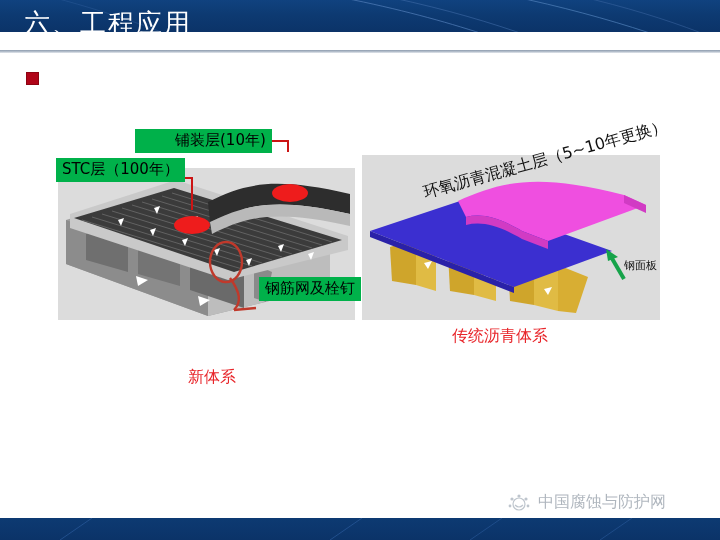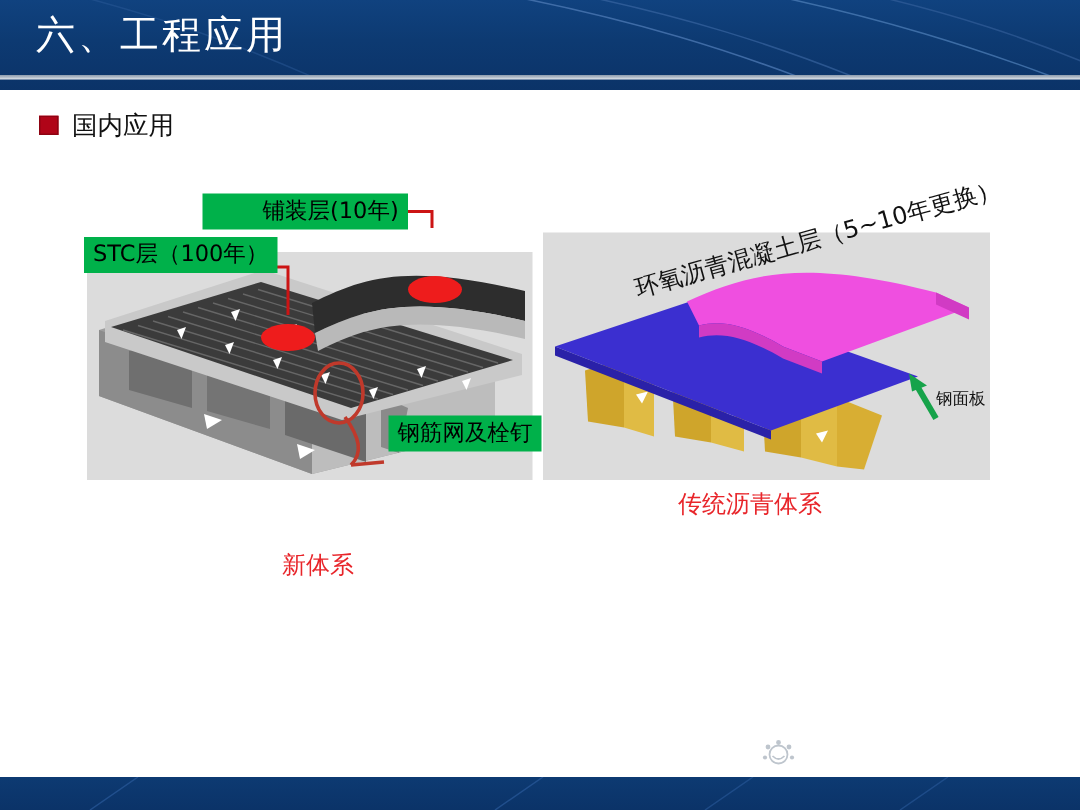--- a/index.html
+++ b/index.html
@@ -3,21 +3,21 @@
 <meta charset="utf-8">
 <style>
   html,body{margin:0;padding:0;}
   body{
     width:720px;height:540px;position:relative;overflow:hidden;
     background:#ffffff;
     font-family:"Liberation Sans","DejaVu Sans",sans-serif;
   }
   
   .header{
-    position:absolute;left:0;top:0;width:720px;height:60px;
+    position:absolute;left:0;top:0;width:720px;height:32px;
     background:linear-gradient(180deg,#10427f 0%,#0d3a72 45%,#0b3368 100%);
     overflow:hidden;
   }
   .header .swoosh{position:absolute;inset:0;}
   .header-title{
     position:absolute;left:24px;top:6px;
     color:#ffffff;font-size:26px;letter-spacing:2px;
     font-family:"DejaVu Serif","Liberation Serif",serif;
     white-space:nowrap;
   }
@@ -102,21 +102,20 @@
     <path d="M470,-12 C580,8 660,34 740,66" stroke="#5182bb" stroke-width="1" fill="none" opacity=".7"></path>
     <path d="M520,-16 C630,4 700,30 760,58" stroke="#3f6aa6" stroke-width="1" fill="none" opacity=".5"></path>
     <path d="M40,-6 C110,12 160,30 210,52" stroke="#2f5d9c" stroke-width="1" fill="none" opacity=".45"></path>
   </svg>
   <div class="header-title">六、工程应用</div>
 </div>
 <div class="header-rule"></div>
 
 <div class="bullet-row">
   <span class="bullet-sq"></span>
-  <span class="bullet-text">国内应用</span>
 </div>
 
 <div class="fig-left">
   <svg class="panel-svg" viewBox="0 0 297 152" preserveAspectRatio="none">
 
     <polygon points="8,52 118,18 272,74 272,118 150,148 8,96" fill="#9e9e9e"></polygon>
     <polygon points="8,52 8,96 150,148 150,104" fill="#8c8c8c"></polygon>
     <polygon points="150,104 150,148 272,118 272,74" fill="#bdbdbd"></polygon>
 
     <polygon points="28,66 70,52 70,104 28,92" fill="#6f6f6f"></polygon>
@@ -215,20 +214,21 @@
 <div class="watermark">
   <svg width="26" height="20" viewBox="0 0 26 20">
     <circle cx="13" cy="11" r="6" fill="none" stroke="#8a97a5" stroke-width="1.2"></circle>
     <circle cx="6" cy="6" r="1.6" fill="#8a97a5"></circle>
     <circle cx="13" cy="3" r="1.6" fill="#8a97a5"></circle>
     <circle cx="20" cy="6" r="1.6" fill="#8a97a5"></circle>
     <circle cx="22" cy="13" r="1.4" fill="#8a97a5"></circle>
     <circle cx="4" cy="13" r="1.4" fill="#8a97a5"></circle>
     <path d="M9,12 q4,4 8,0" stroke="#8a97a5" stroke-width="1.1" fill="none"></path>
   </svg>
+  <span class="wm-text">中国腐蚀与防护网</span>
 </div>
 
 <div class="footer">
   <svg width="720" height="22" viewBox="0 0 720 22" preserveAspectRatio="none">
     <line x1="60" y1="22" x2="92" y2="0" stroke="#2a5a9b" stroke-width="1" opacity=".7"></line>
     <line x1="330" y1="22" x2="362" y2="0" stroke="#2a5a9b" stroke-width="1" opacity=".7"></line>
     <line x1="470" y1="22" x2="502" y2="0" stroke="#2a5a9b" stroke-width="1" opacity=".6"></line>
     <line x1="600" y1="22" x2="632" y2="0" stroke="#2a5a9b" stroke-width="1" opacity=".6"></line>
   </svg>
 </div>

